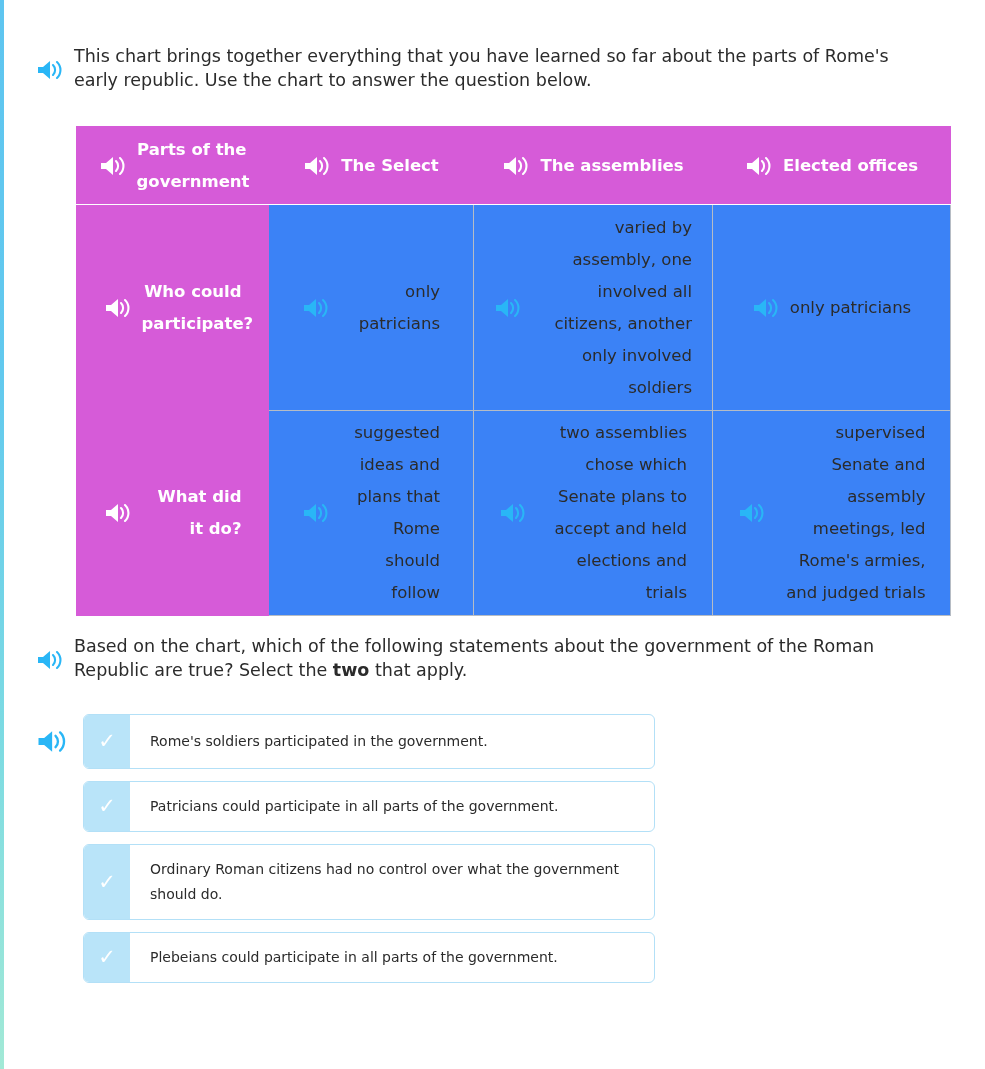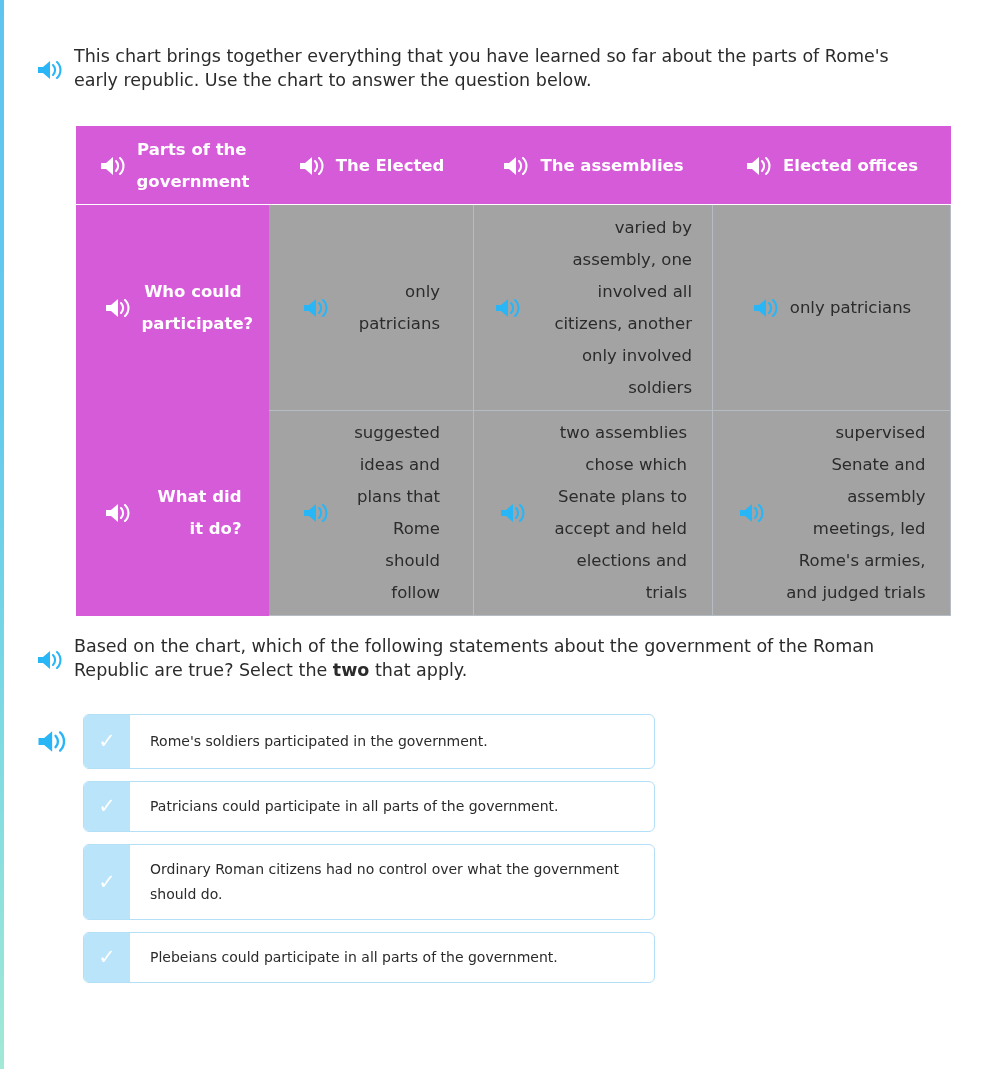--- a/index.html
+++ b/index.html
@@ -62,21 +62,21 @@
     top: 126px;
     width: 874px;
     border-collapse: collapse;
     table-layout: fixed;
     text-align: right;
   }
   #chart-table td {
     border: 1px solid #b6bcc4;
     vertical-align: middle;
     padding: 0;
-    background: #a3a3a3;
+    background: #3b82f6;
   }
   #chart-table .hdr td {
     background: #d65bd8;
     border-color: #d65bd8;
     border-bottom-color: #ffffff;
     height: 77px;
   }
   #chart-table .rowlabel {
     background: #d65bd8 !important;
     border-color: #d65bd8 !important;
@@ -200,21 +200,21 @@
         </td>
         <td>
           <div class="cellwrap">
             <span class="spk">
               <svg width="26" height="22" viewBox="0 0 26 22">
                 <path d="M2 8 h5 L14 2 v18 L7 14 H2 z" fill="#ffffff"></path>
                 <path d="M17 6 a7 7 0 0 1 0 10" stroke="#ffffff" stroke-width="2.1" fill="none" stroke-linecap="round"></path>
                 <path d="M21 3 a11 11 0 0 1 0 16" stroke="#ffffff" stroke-width="2.1" fill="none" stroke-linecap="round"></path>
               </svg>
             </span>
-            <span class="celltext">The Elected</span>
+            <span class="celltext">The Select</span>
           </div>
         </td>
         <td>
           <div class="cellwrap">
             <span class="spk">
               <svg width="26" height="22" viewBox="0 0 26 22">
                 <path d="M2 8 h5 L14 2 v18 L7 14 H2 z" fill="#ffffff"></path>
                 <path d="M17 6 a7 7 0 0 1 0 10" stroke="#ffffff" stroke-width="2.1" fill="none" stroke-linecap="round"></path>
                 <path d="M21 3 a11 11 0 0 1 0 16" stroke="#ffffff" stroke-width="2.1" fill="none" stroke-linecap="round"></path>
               </svg>

